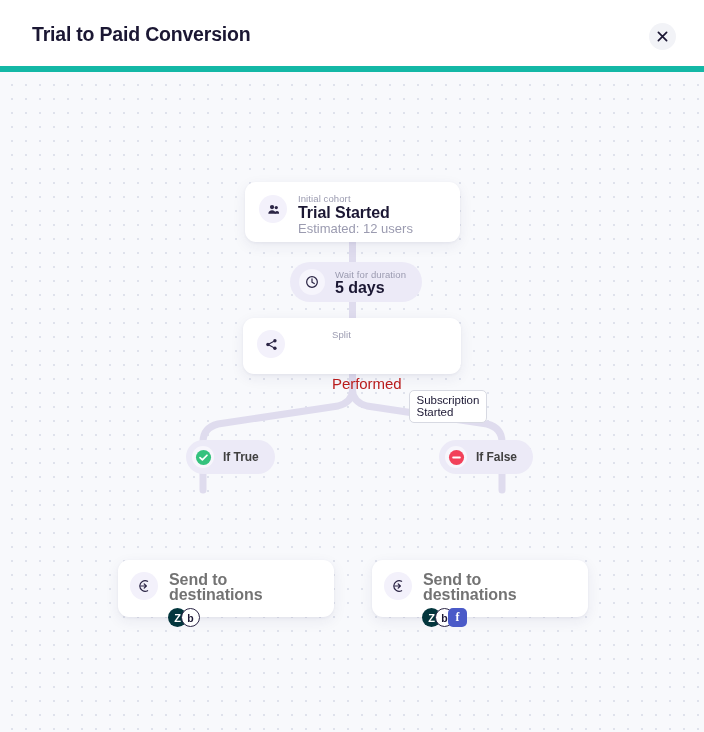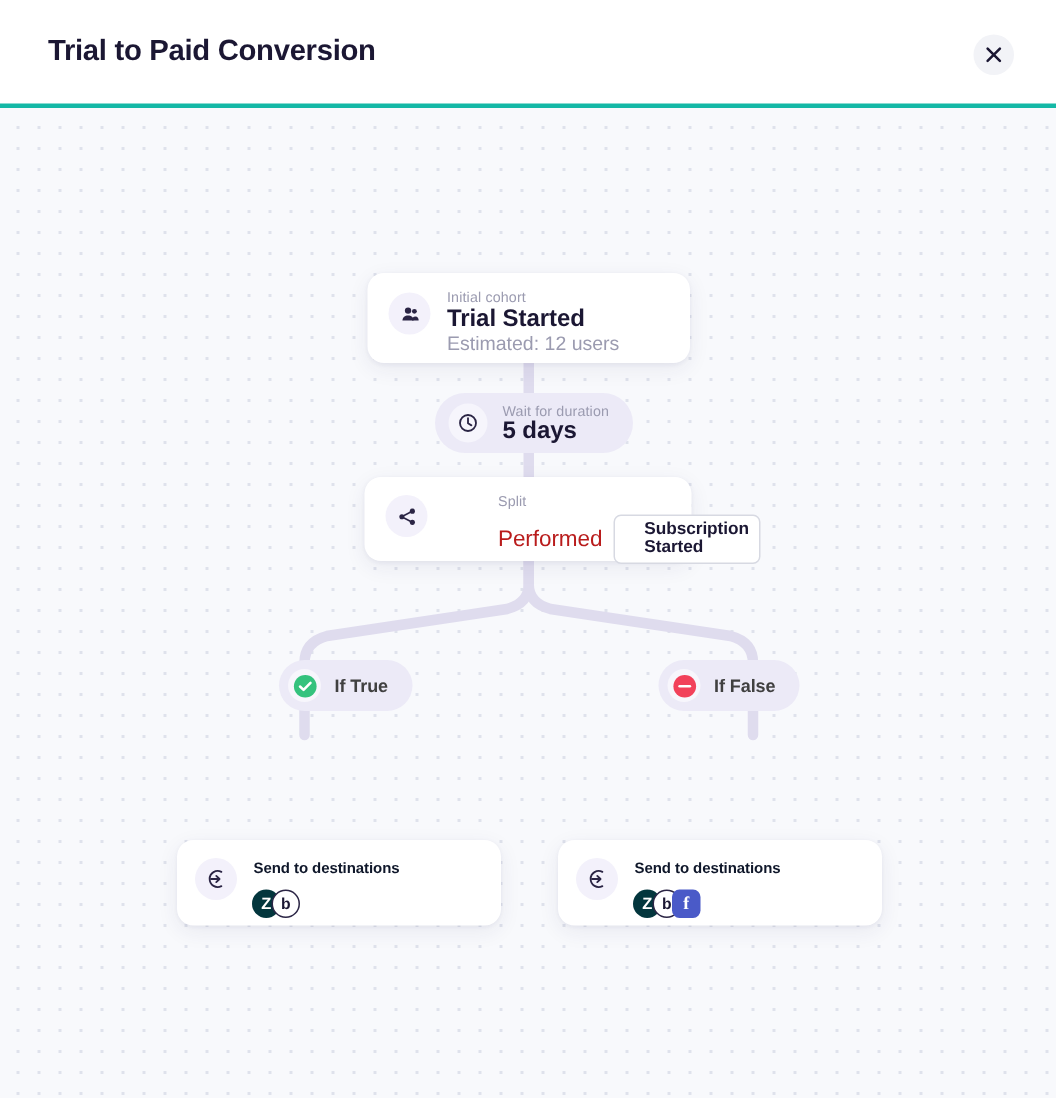--- a/index.html
+++ b/index.html
@@ -19,21 +19,21 @@
     overflow: hidden;
   }
 
   
   .header {
     position: absolute;
     left: 0; top: 0;
     width: 704px;
     height: 72px;
     background: #ffffff;
-    border-bottom: 3px solid #14b8a6;
+    border-bottom: 6px solid #14b8a6;
     display: flex;
     align-items: center;
     z-index: 30;
   }
   .header-title {
     position: absolute;
     left: 32px;
     top: 23px;
     font-size: 19.5px;
     font-weight: bold;
@@ -171,27 +171,28 @@
   .split-verb {
     font-size: 15px;
     font-weight: normal;
     color: #b91c1c;
     letter-spacing: -0.05px;
   }
   .split-chip {
     border: 1px solid #d7d9e2;
     border-radius: 5px;
     background: #ffffff;
-    padding: 3px 7px 4px 20px;
+    padding: 3px 7px 4px 7px;
     font-size: 11.5px;
-    font-weight: bold;
+    font-weight: normal;
     color: #1b1733;
     letter-spacing: -0.05px;
     line-height: 12px;
     cursor: pointer;
+    margin-top: 47px;
   }
 
   
   .branch-pill {
     position: absolute;
     height: 34px;
     border-radius: 17px;
     background: #eceaf7;
     display: flex;
     align-items: center;
@@ -224,23 +225,23 @@
     width: 216px;
     height: 57px;
     padding: 12px 12px 0 12px;
     flex-direction: row;
     align-items: flex-start;
   }
   #node-dest-true  { left: 118px; top: 488px; }
   #node-dest-false { left: 372px; top: 488px; }
   .dest-node .node-body { margin-left: 11px; margin-top: 0px; }
   .dest-title {
-    font-size: 10px;
-    font-weight: bold;
-    color: #0f172a;
+    font-size: 16px;
+    font-weight: bold;
+    color: #737373;
     line-height: 15px;
     letter-spacing: -0.05px;
   }
   .dest-avatars {
     display: flex;
     align-items: center;
     margin-top: 6px;
     margin-left: -1px;
   }
   .avatar {

